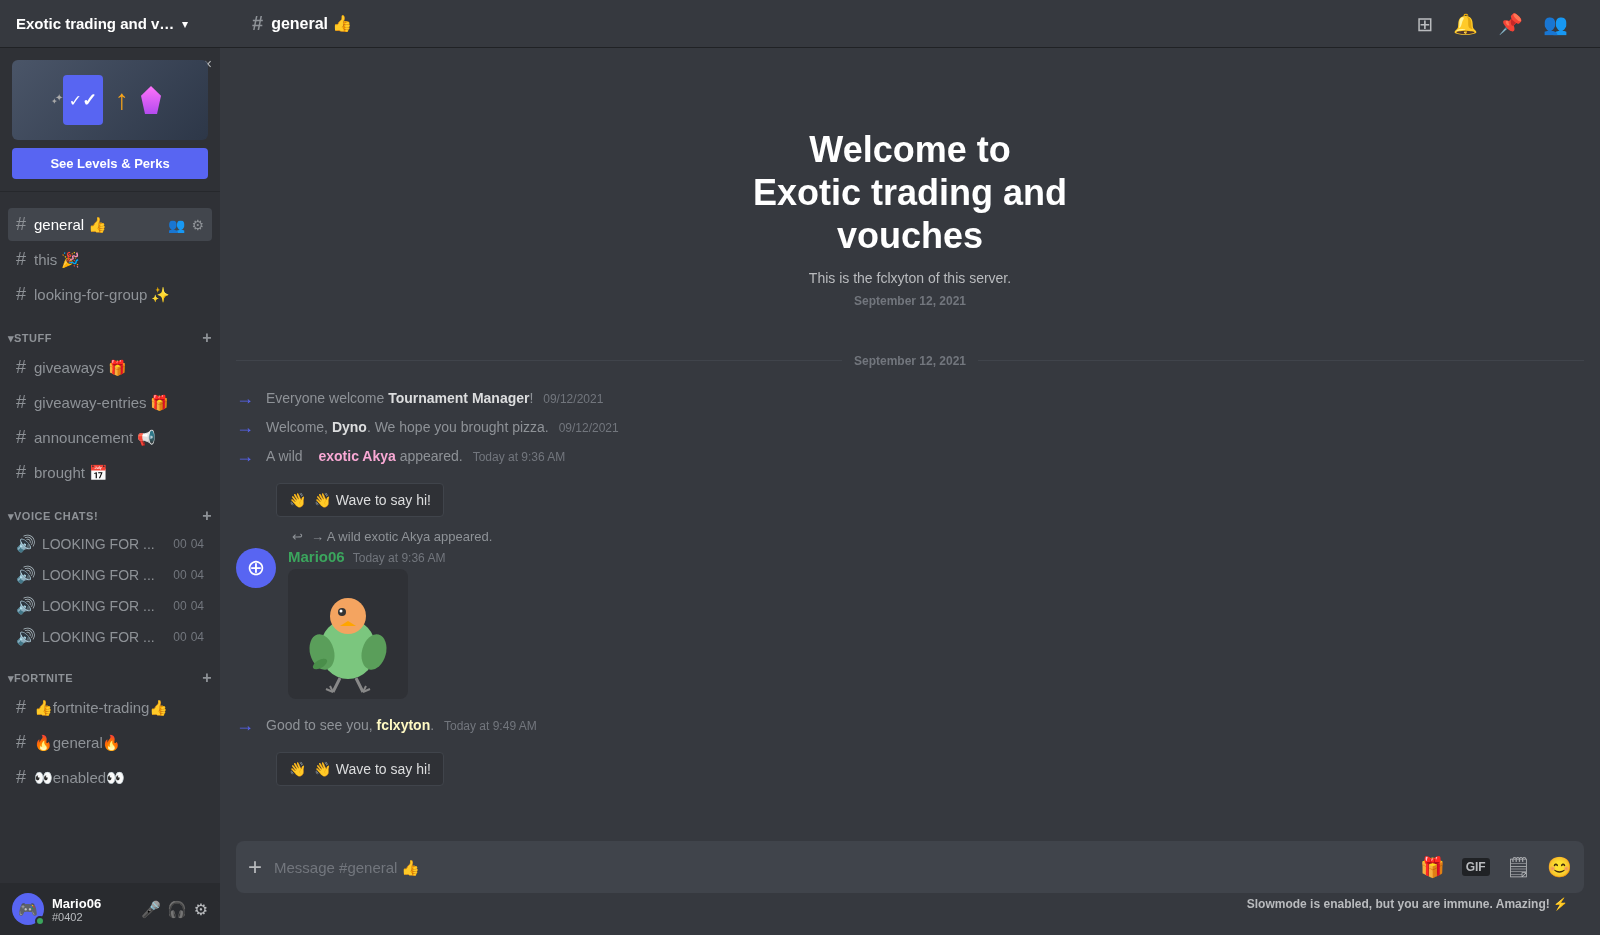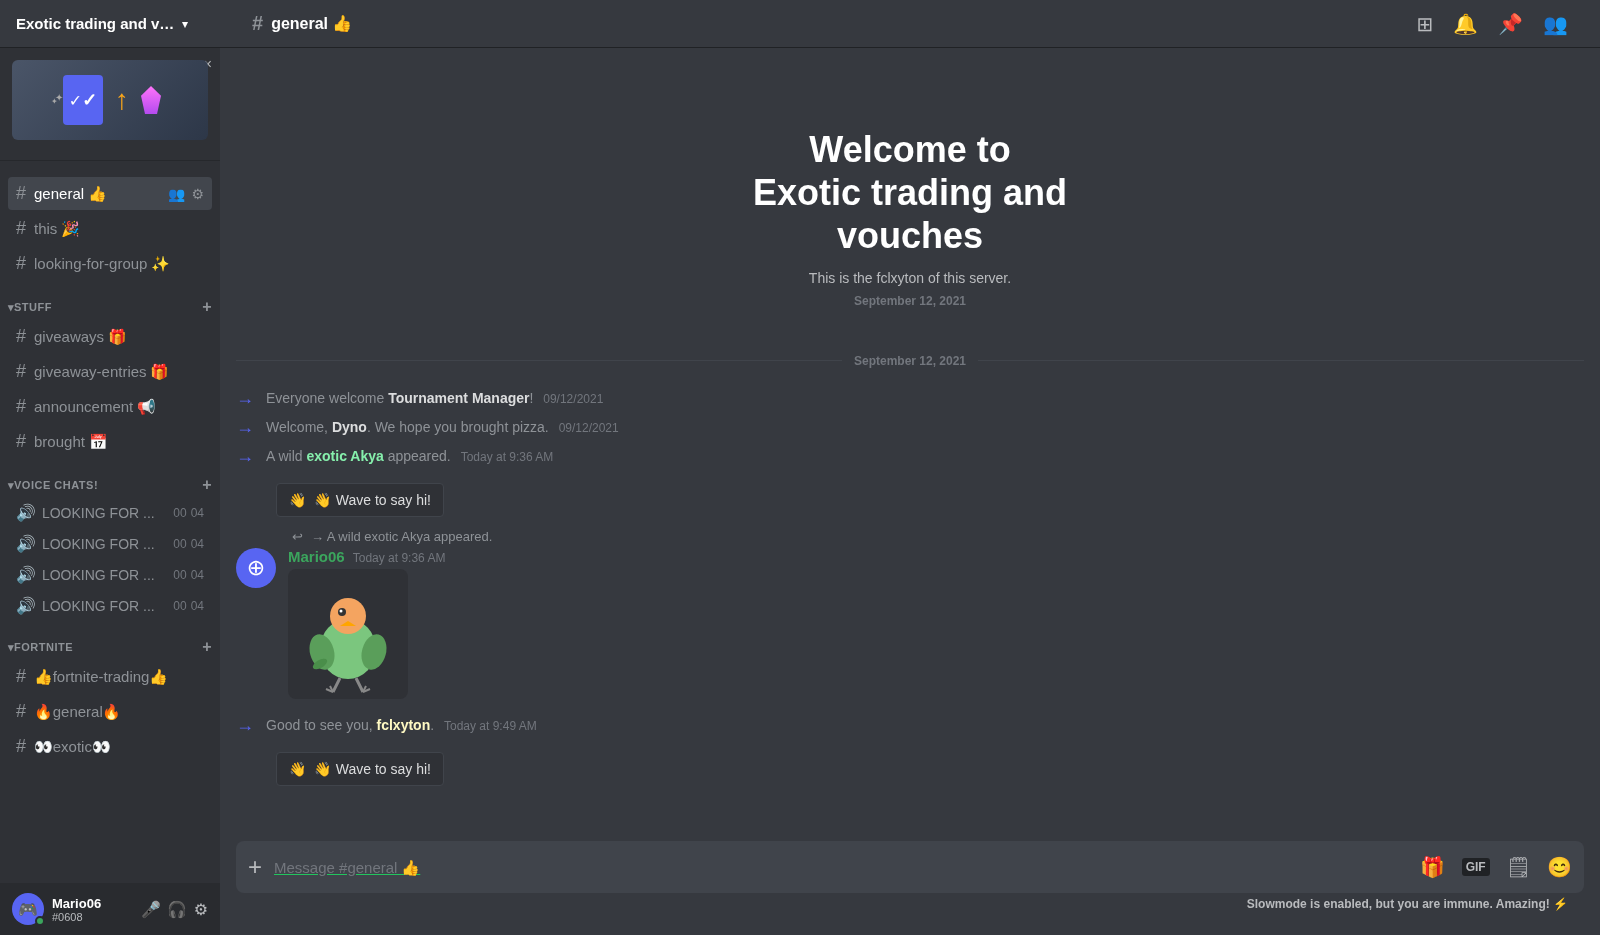--- a/index.html
+++ b/index.html
@@ -366,24 +366,23 @@
       color: #b9bbbe;
       font-size: 24px;
       cursor: pointer;
       padding: 12px 0;
     }
     .input-field {
       flex: 1;
       background: transparent;
       border: none;
       outline: none;
-      color: #22c55e;
+      color: #7dd3fc;
       font-size: 15px;
       padding: 12px 0;
-      text-decoration: underline;
     }
     .input-field::placeholder { color: #72767d; }
     .input-icons {
       display: flex;
       gap: 16px;
       align-items: center;
     }
     .input-icon {
       color: #b9bbbe;
       font-size: 20px;
@@ -435,20 +434,21 @@
             <span style="color:white;font-size:18px;font-weight:bold;">✓</span>
           </div>
           <div style="text-align:center;margin:0 4px;">
             <div class="boost-arrow">↑</div>
           </div>
           <div style="display:flex;flex-direction:column;align-items:center;gap:2px;">
             <div style="width:20px;height:28px;background:linear-gradient(180deg,#ff73fa,#b44bef);clip-path:polygon(50% 0%,100% 35%,80% 100%,20% 100%,0% 35%);"></div>
           </div>
         </div>
       </div>
+      <button class="boost-btn">See Levels &amp; Perks</button>
     </div>
 
     <div class="channel-section">
       <div class="channel-item active">
         <span class="channel-hash">#</span>
         <span class="channel-name">general 👍</span>
         <div class="channel-icons">
           <span>👥</span>
           <span>⚙</span>
         </div>
@@ -536,32 +536,32 @@
       <div class="channel-item">
         <span class="channel-hash">#</span>
         <span class="channel-name">👍fortnite-trading👍</span>
       </div>
       <div class="channel-item">
         <span class="channel-hash">#</span>
         <span class="channel-name">🔥general🔥</span>
       </div>
       <div class="channel-item">
         <span class="channel-hash">#</span>
-        <span class="channel-name">👀exotic👀</span>
+        <span class="channel-name">👀enabled👀</span>
       </div>
     </div>
 
     <div class="user-panel">
       <div class="user-avatar">
         <span>🎮</span>
         <div class="user-status"></div>
       </div>
       <div class="user-info">
         <div class="user-name">Mario06</div>
-        <div class="user-tag">#0608</div>
+        <div class="user-tag">#0402</div>
       </div>
       <div class="user-controls">
         <span title="Mute">🎤</span>
         <span title="Deafen">🎧</span>
         <span title="Settings">⚙</span>
       </div>
     </div>
 
   </div>
 
@@ -586,21 +586,21 @@
       </div>
       <div class="system-message">
         <span class="sys-icon">→</span>
         <span class="sys-text">Welcome, <strong>Dyno</strong>. We hope you brought pizza. <span class="sys-time">09/12/2021</span></span>
       </div>
 
 
       <div class="system-message" style="margin-bottom:4px;">
         <span class="sys-icon">→</span>
         <span class="sys-text">
-          A wild <strong style="color:#86efac;">exotic Akya</strong> appeared.
+          A wild <strong style="color:#f9a8d4;margin-left:12px;">exotic Akya</strong> appeared.
           <span class="sys-time">Today at 9:36 AM</span>
         </span>
       </div>
       <div style="padding-left: 56px; margin-bottom: 8px;">
         <button class="wave-btn">
           <span>👋</span>
           <span>👋 Wave to say hi!</span>
         </button>
       </div>
 

